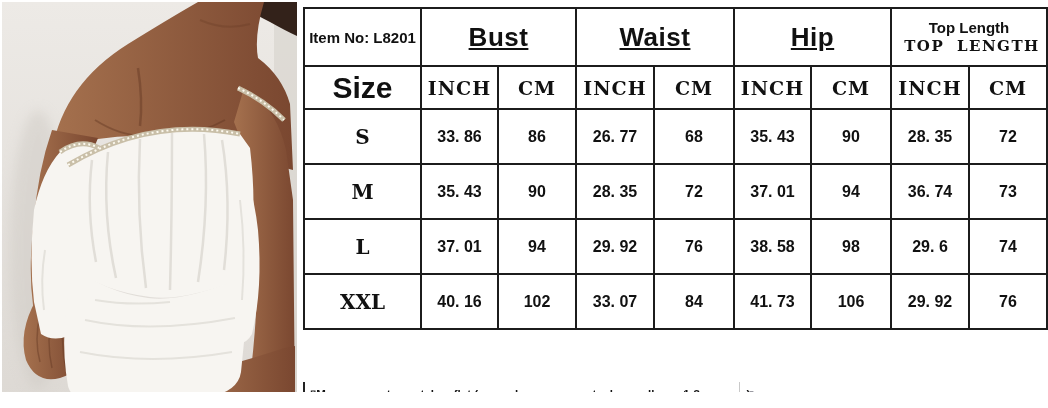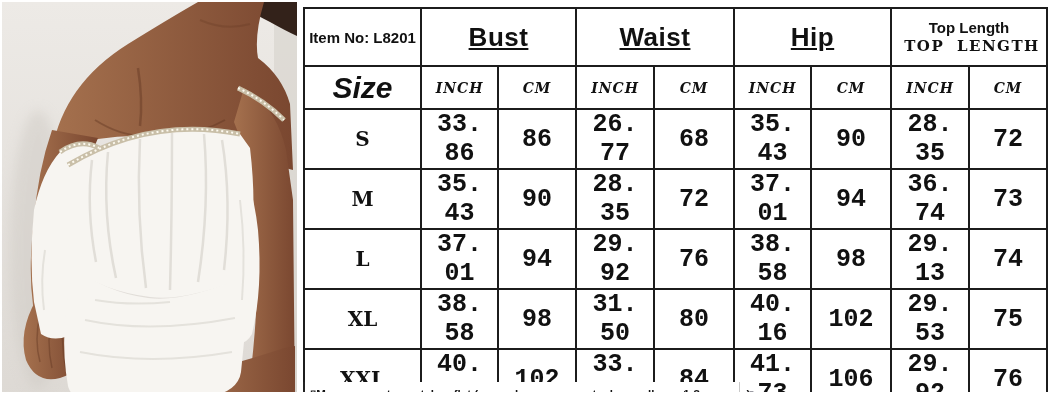--- a/index.html
+++ b/index.html
@@ -3,31 +3,31 @@
 <meta charset="utf-8">
 <style>
   html,body{margin:0;padding:0;background:#ffffff;}
   .stage{position:relative;width:1048px;height:392px;background:#ffffff;overflow:hidden;
          font-family:"Liberation Sans",sans-serif;color:#111111;}
   .photo{position:absolute;left:0;top:0;width:300px;height:408px;}
   
   table.size-table{position:absolute;left:303px;top:7px;border-collapse:collapse;table-layout:fixed;}
   table.size-table td{border:2px solid #1c1c1c;text-align:center;vertical-align:middle;
                       padding:0;overflow:hidden;background:#ffffff;}
-  tr.rh1{height:58px;} tr.rh2{height:43px;font-style:italic;} tr.rd{height:55px;}
+  tr.rh1{height:58px;} tr.rh2{height:43px;} tr.rd{height:55px;}
   .c-item{font-weight:bold;font-size:15px;letter-spacing:0px;}
   .c-group{font-weight:bold;font-size:26px;letter-spacing:0.5px;text-decoration:underline;}
   .c-top{text-align:left;padding-left:8px;margin-left:36px;}
   .top-l1{font-weight:bold;font-size:15px;line-height:19px;}
   .top-l2{font-family:"DejaVu Serif",serif;font-weight:bold;font-size:15px;line-height:19px;
           letter-spacing:1.5px;word-spacing:6px;padding-left:6px;}
   .c-size{font-weight:bold;font-size:30px;}
-  .c-unit{font-family:"DejaVu Serif",serif;font-weight:bold;font-size:14px;letter-spacing:1px;margin-top:11px;}
+  .c-unit{font-family:"DejaVu Serif",serif;font-weight:bold;font-size:19px;letter-spacing:1px;margin-top:11px;}
   .c-sz{font-family:"DejaVu Serif",serif;font-weight:bold;font-size:20px;}
-  .c-val{font-family:Liberation Mono, monospace;font-weight:bold;font-size:25px;}
+  .c-val{font-family:Liberation Sans, sans-serif;font-weight:bold;font-size:16px;}
   
   .note{position:absolute;left:303px;top:382px;width:437px;height:24px;background:#ffffff;
         border-left:2px solid #222;border-bottom:1px solid #9a9a9a;border-right:1px solid #c9c9c9;
         display:flex;align-items:center;padding-left:5px;box-sizing:border-box;}
   .note-text{font-weight:bold;font-size:11.5px;letter-spacing:0px;color:#141414;white-space:nowrap;}
   .note-icon{display:inline-block;width:13px;height:10px;margin-left:2px;background:#262e4d;
              border-radius:2px 4px 4px 2px;transform:skewX(-10deg);position:relative;}
   .note-icon::before{content:"";position:absolute;left:-3px;top:2px;width:4px;height:6px;background:#9a9aa2;}
 </style>
 </head>
@@ -165,33 +165,22 @@
       <td class="c-val">73</td>
     </tr>
     <tr class="rd">
       <td class="c-sz">L</td>
       <td class="c-val">37. 01</td>
       <td class="c-val">94</td>
       <td class="c-val">29. 92</td>
       <td class="c-val">76</td>
       <td class="c-val">38. 58</td>
       <td class="c-val">98</td>
-      <td class="c-val">29. 13</td>
+      <td class="c-val">29. 6</td>
       <td class="c-val">74</td>
-    </tr>
-    <tr class="rd">
-      <td class="c-sz">XL</td>
-      <td class="c-val">38. 58</td>
-      <td class="c-val">98</td>
-      <td class="c-val">31. 50</td>
-      <td class="c-val">80</td>
-      <td class="c-val">40. 16</td>
-      <td class="c-val">102</td>
-      <td class="c-val">29. 53</td>
-      <td class="c-val">75</td>
     </tr>
     <tr class="rd">
       <td class="c-sz">XXL</td>
       <td class="c-val">40. 16</td>
       <td class="c-val">102</td>
       <td class="c-val">33. 07</td>
       <td class="c-val">84</td>
       <td class="c-val">41. 73</td>
       <td class="c-val">106</td>
       <td class="c-val">29. 92</td>

